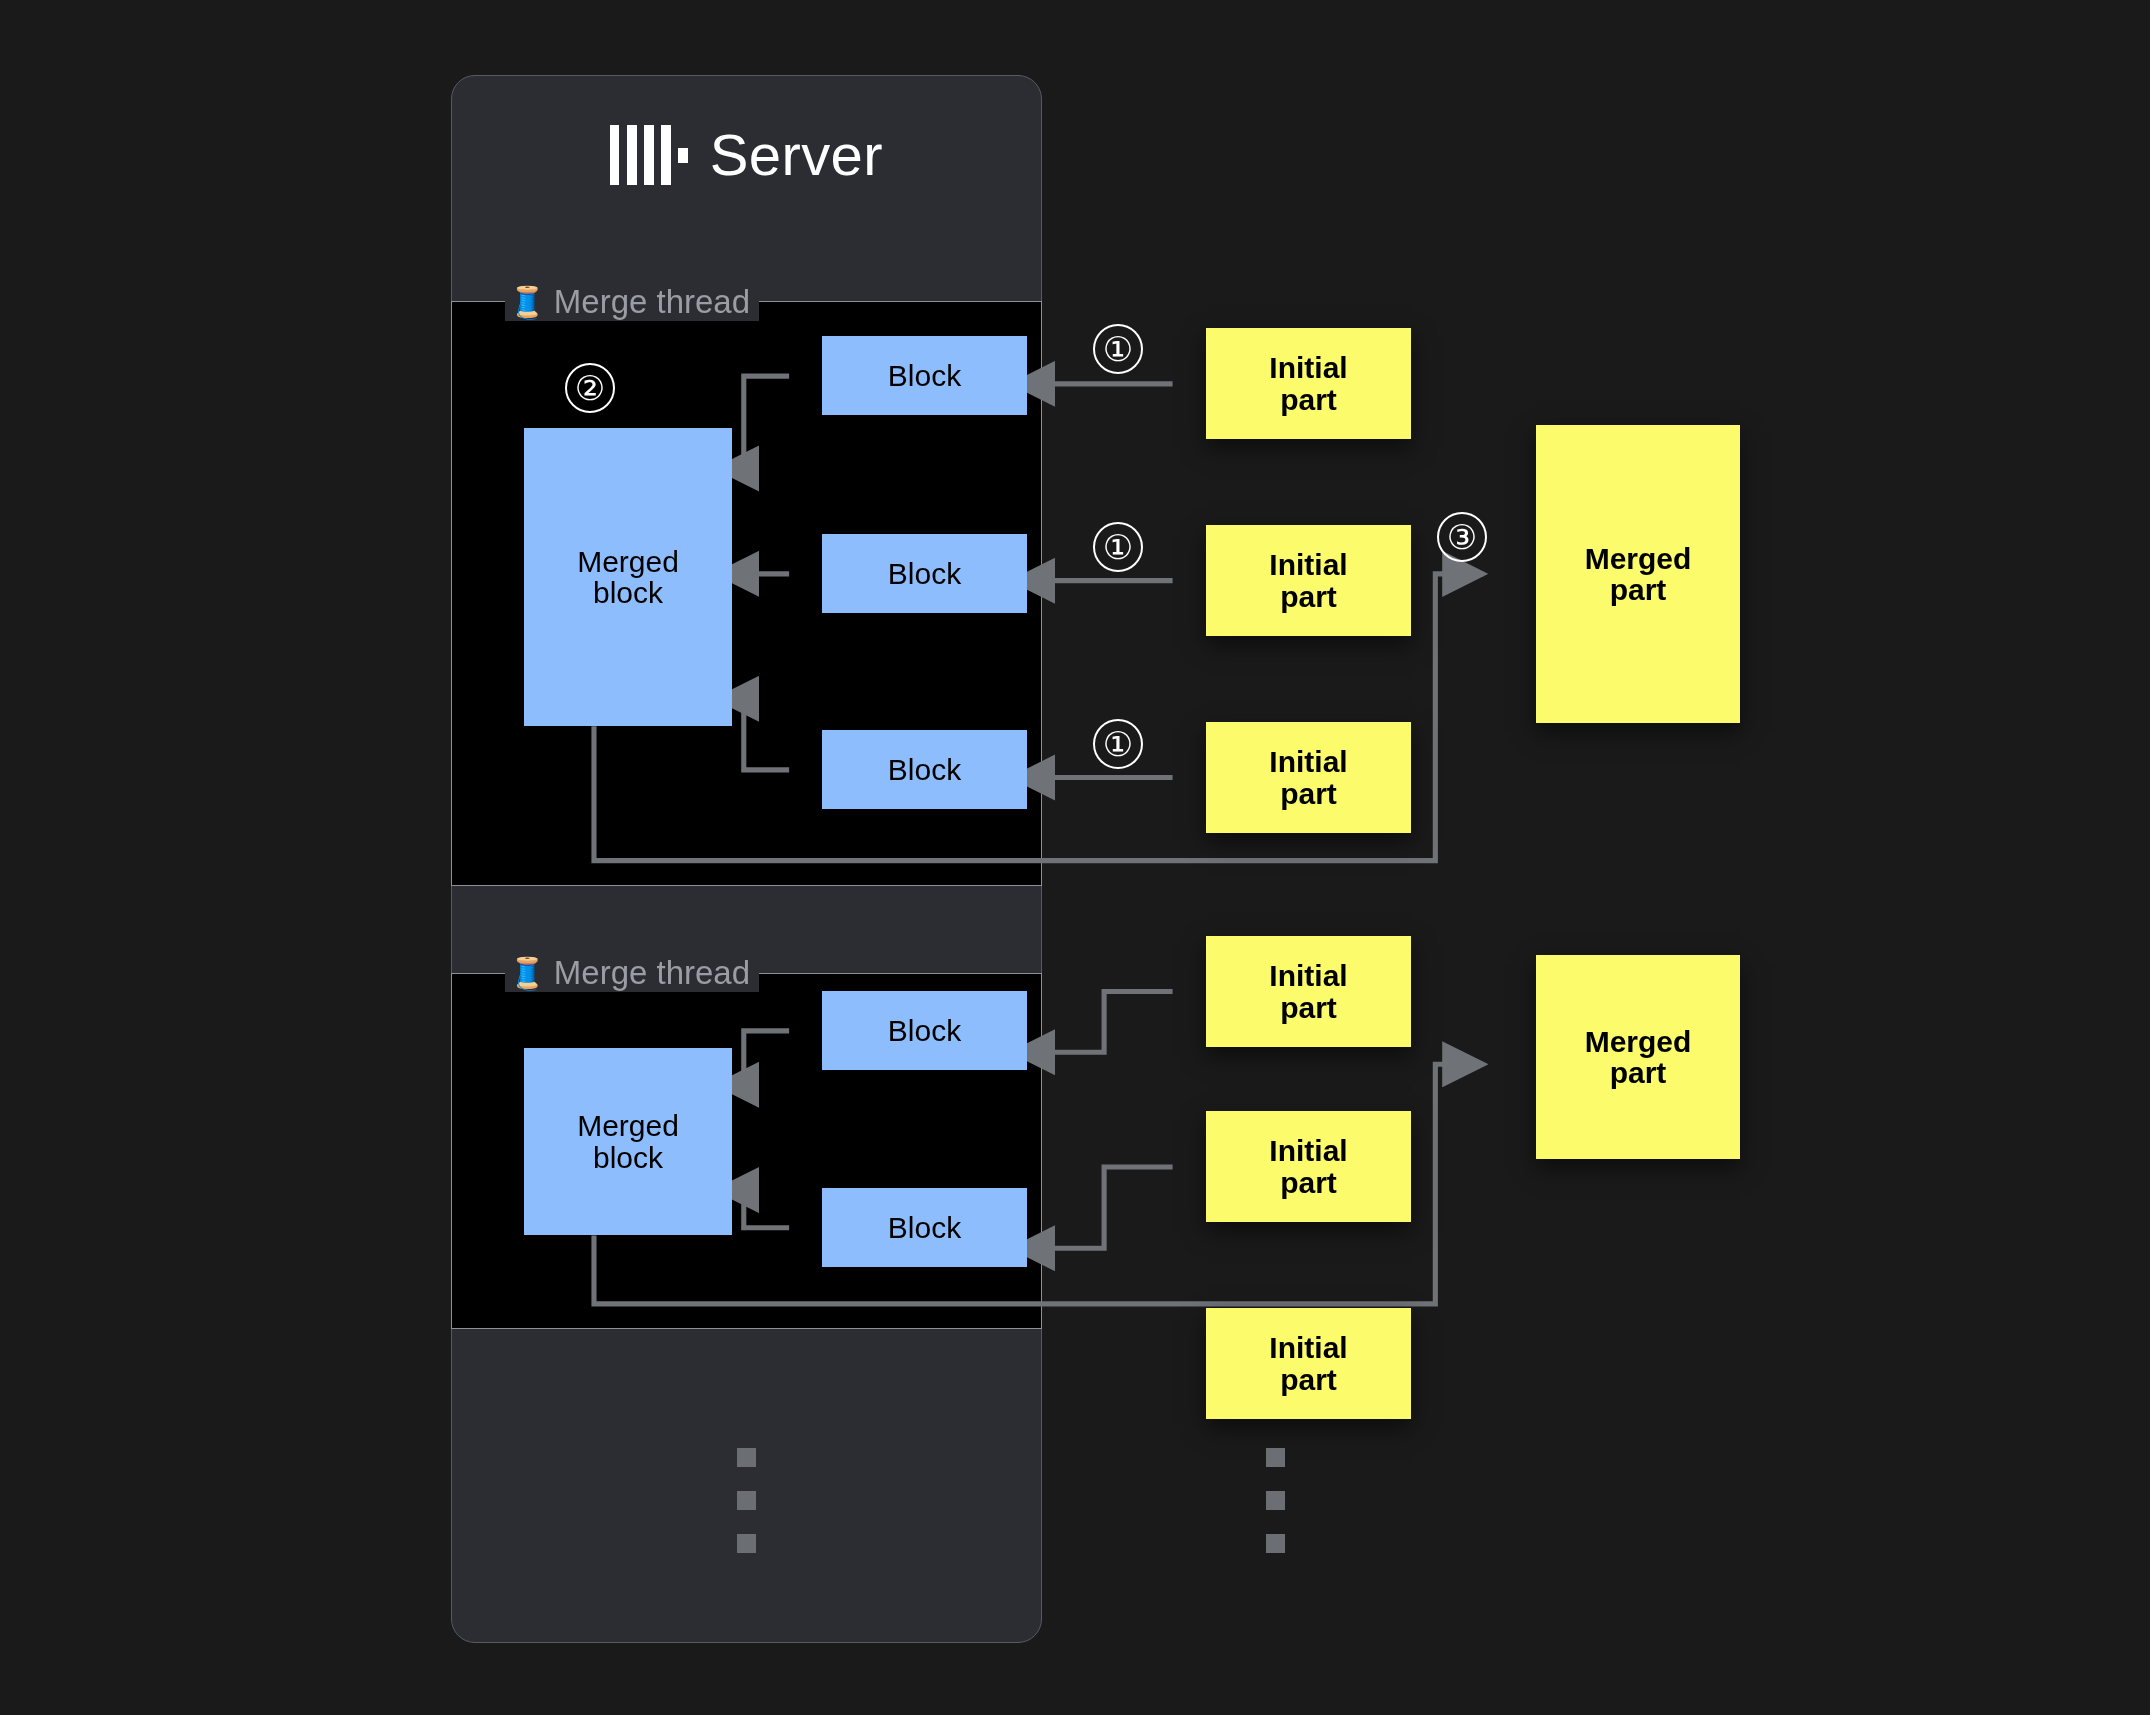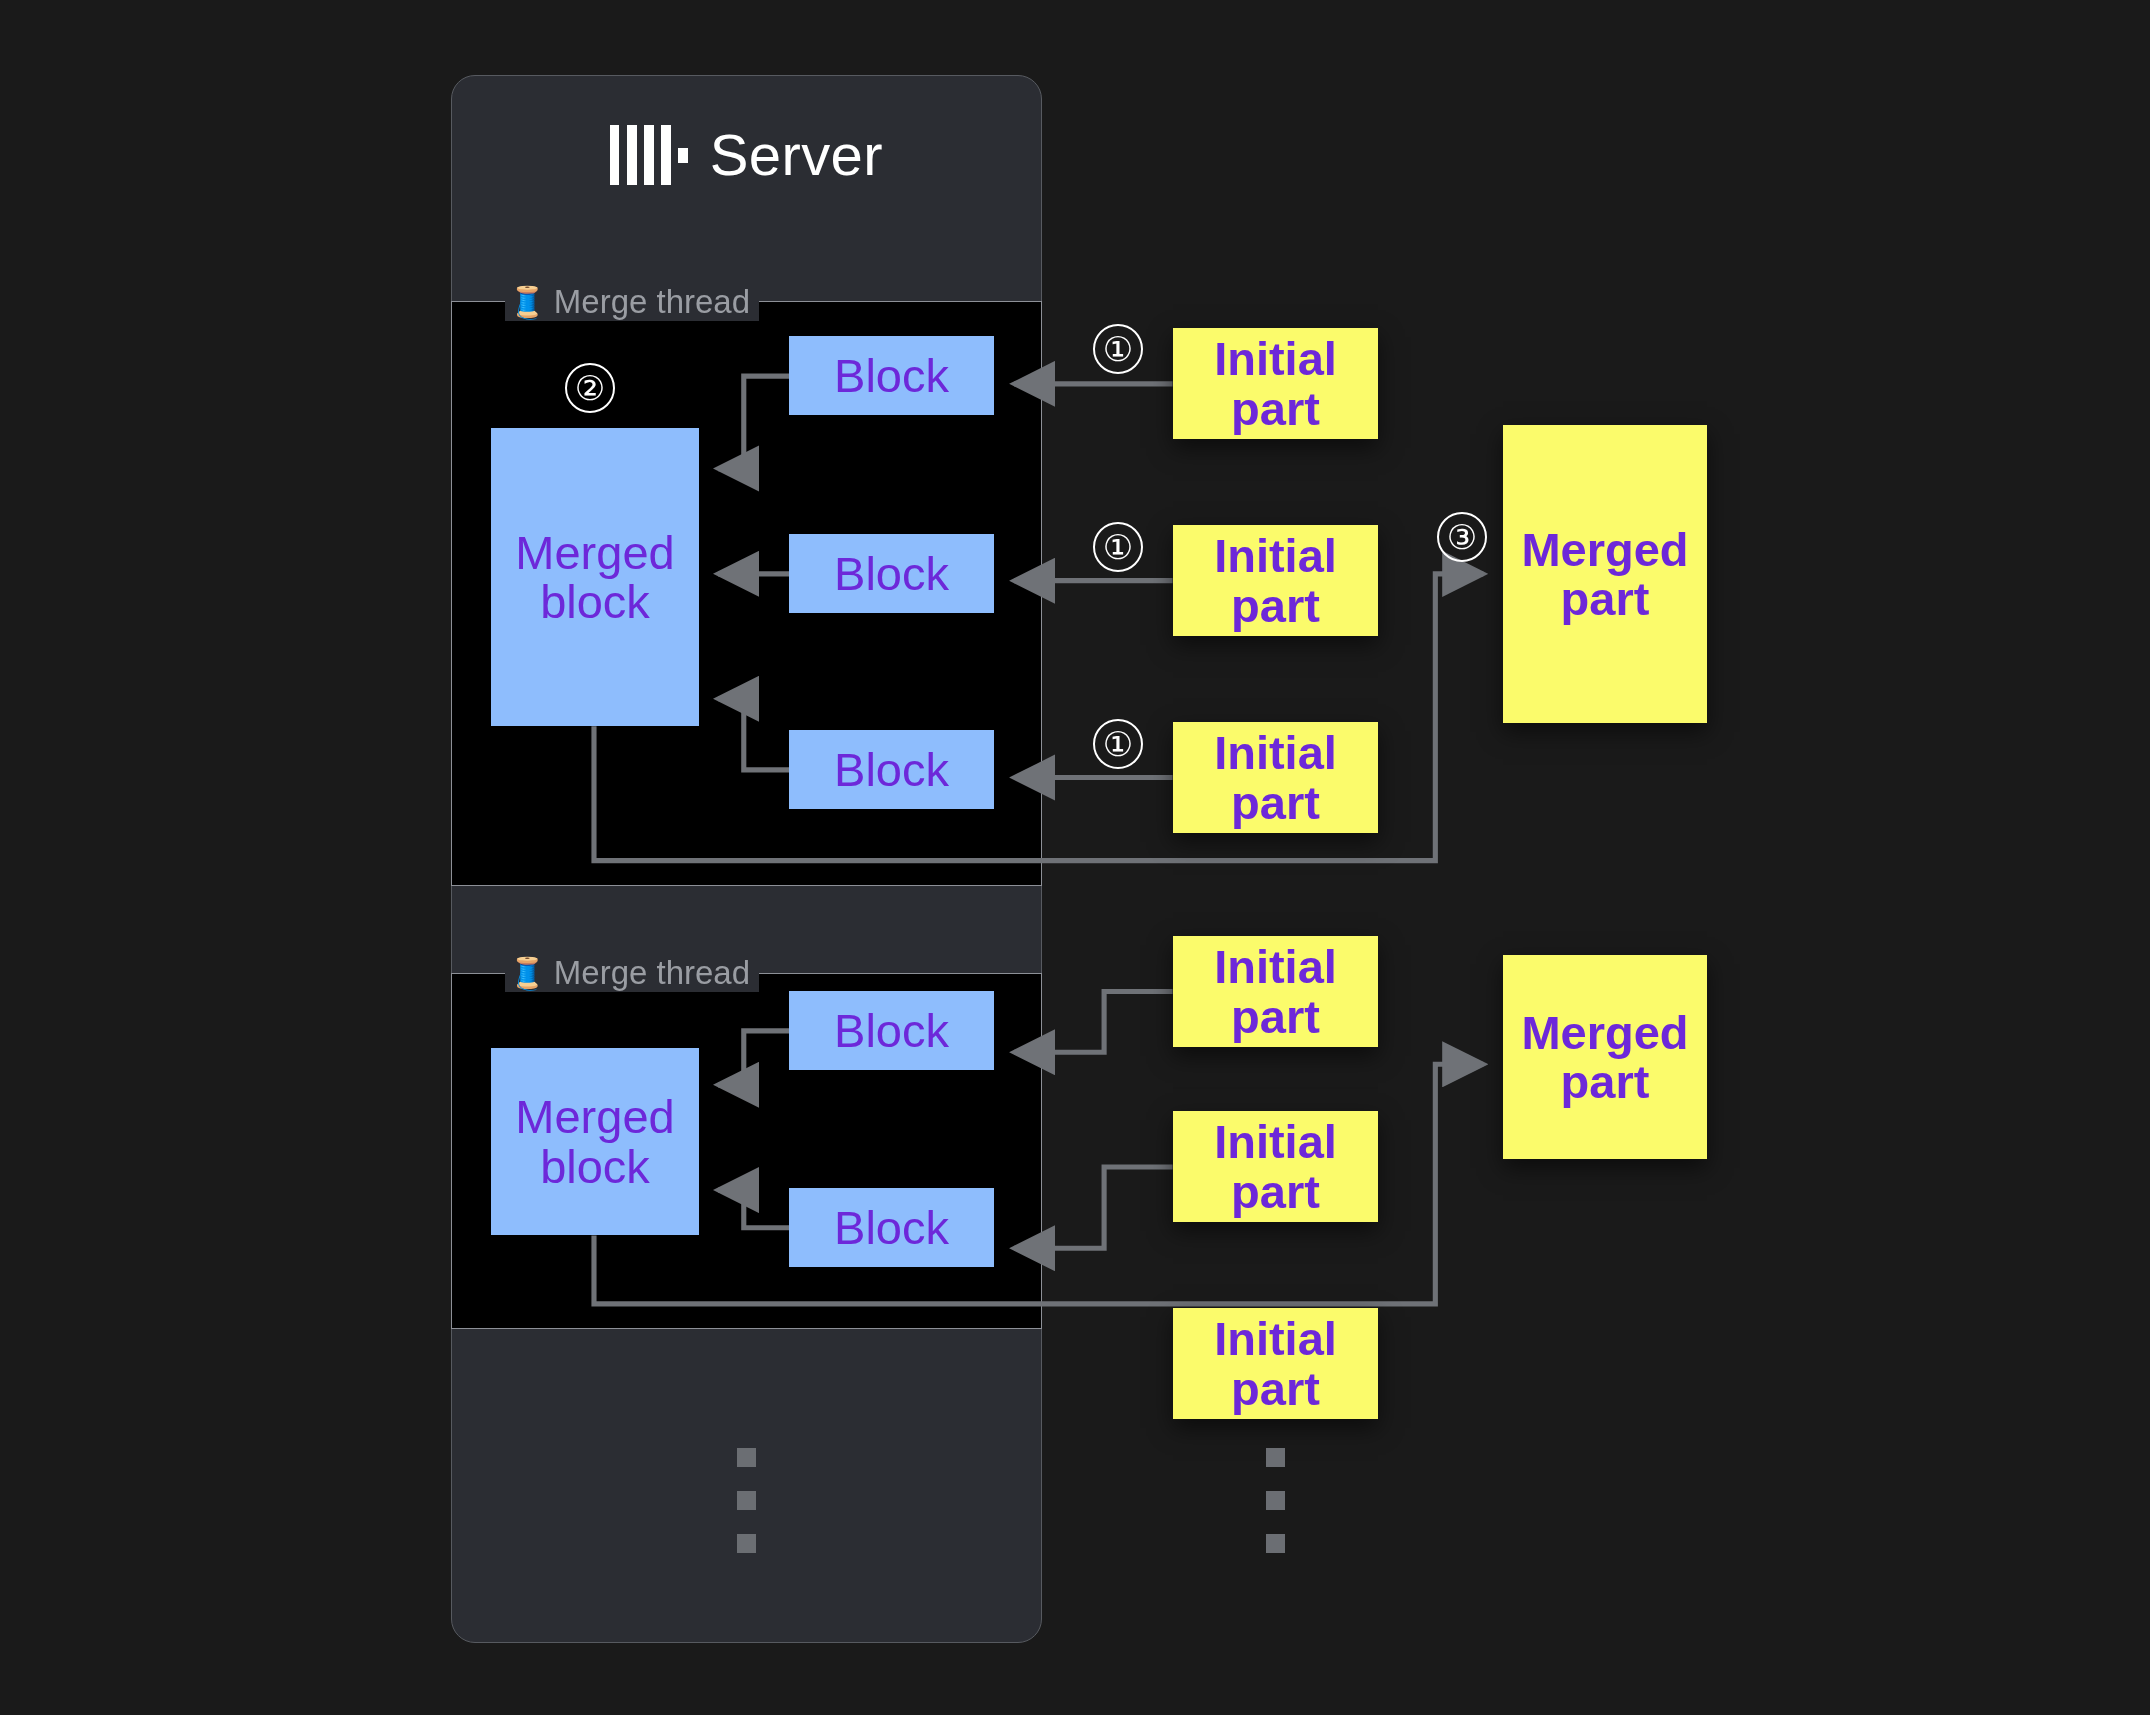--- a/index.html
+++ b/index.html
@@ -49,24 +49,25 @@
     z-index:6;
   }
   .spool{font-size:31px;line-height:1;}
 
   
   .box{
     position:absolute;
     box-sizing:border-box;
     display:flex;align-items:center;justify-content:center;
     text-align:center;
-    color:#6d28d9;
-    font-size:47px;
+    color:#000000;
+    font-size:30px;
     line-height:1.05;
     z-index:4;
+    margin-left:33px;
   }
   .box.blue{background:#8ebdfd;}
   .box.yellow{background:#fbfb6b;box-shadow:0 8.6px 22px rgba(0,0,0,0.55);font-weight:bold;}
   .box span{display:block;}
 
   
   .step{
     position:absolute;
     width:50px;height:50px;
     border:2.6px solid #ffffff;

